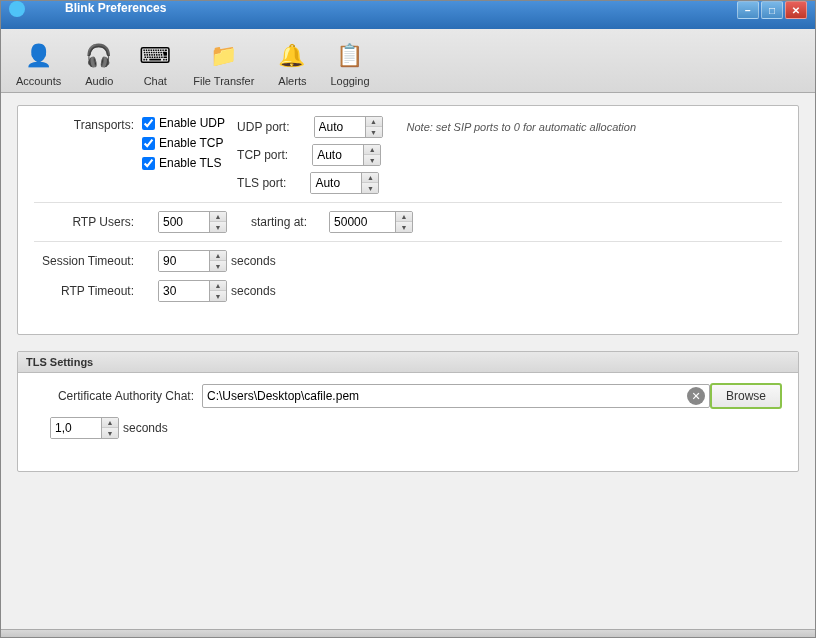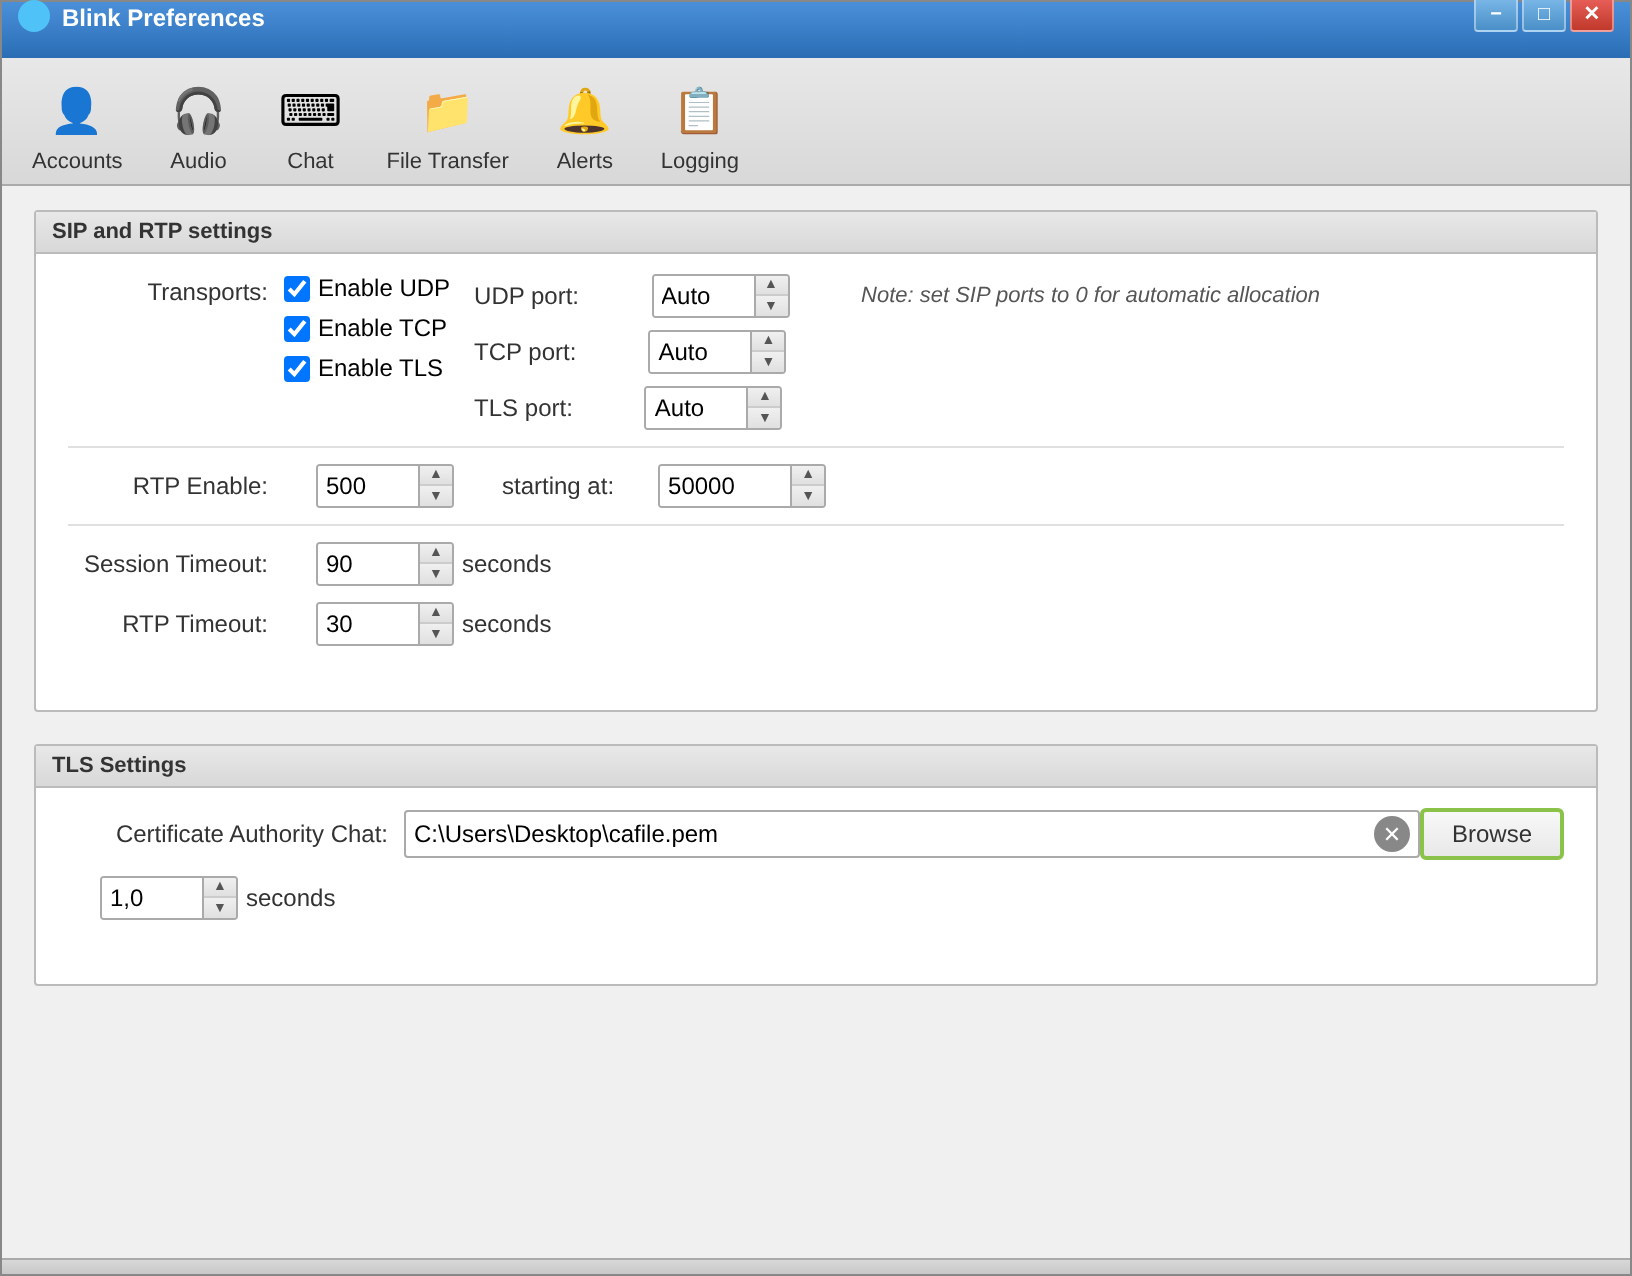--- a/index.html
+++ b/index.html
@@ -14,26 +14,27 @@
       border: 1px solid #888;
       background: #f0f0f0;
       display: flex;
       flex-direction: column;
       box-shadow: 2px 2px 8px rgba(0,0,0,0.4);
     }
     .title-bar {
       background: linear-gradient(to bottom, #4a90d9, #2a6db5);
       height: 28px;
       display: flex;
-      align-items: flex-end;
-      padding: 13px 8px;
+      align-items: flex-start;
+      padding: 0 8px;
       color: white;
       font-size: 12px;
       font-weight: bold;
       user-select: none;
+      gap: 34px;
     }
     .title-bar-icon {
       width: 16px;
       height: 16px;
       margin-right: 6px;
       background: #4fc3f7;
       border-radius: 50%;
     }
     .title-bar-controls {
       margin-left: auto;
@@ -205,21 +206,21 @@
     }
     .port-section {
       display: flex;
       flex-direction: column;
       margin-left: 12px;
       gap: 6px;
     }
     .port-row {
       display: flex;
       align-items: center;
-      gap: 20px;
+      gap: 8px;
     }
     .sep-line {
       border: none;
       border-top: 1px solid #e0e0e0;
       margin: 8px 0;
     }
     .starting-at {
       display: flex;
       align-items: center;
       gap: 6px;
@@ -316,21 +317,20 @@
     </div>
     <div class="toolbar-item">
       <div class="toolbar-icon">📋</div>
       <span class="toolbar-label">Logging</span>
     </div>
   </div>
 
   <div class="content">
 
     <div class="section">
-      <div class="section-title">SIP and RTP settings</div>
       <div class="section-body">
 
         <div class="transports-section">
           <span class="transports-label">Transports:</span>
           <div class="transports-checks">
             <div class="transport-row">
               <input type="checkbox" checked="" style="">
               <label>Enable UDP</label>
             </div>
             <div class="transport-row">
@@ -374,21 +374,21 @@
                   <button class="spin-btn">▼</button>
                 </div>
               </div>
             </div>
           </div>
         </div>
 
         <hr class="sep-line">
 
         <div class="form-row">
-          <span class="form-label">RTP Enable:</span>
+          <span class="form-label">RTP Users:</span>
           <div class="spinner-input">
             <input type="text" value="500" style="">
             <div class="spinner-buttons">
               <button class="spin-btn">▲</button>
               <button class="spin-btn">▼</button>
             </div>
           </div>
           <div class="starting-at">
             <span class="port-label">starting at:</span>
             <div class="spinner-input">

